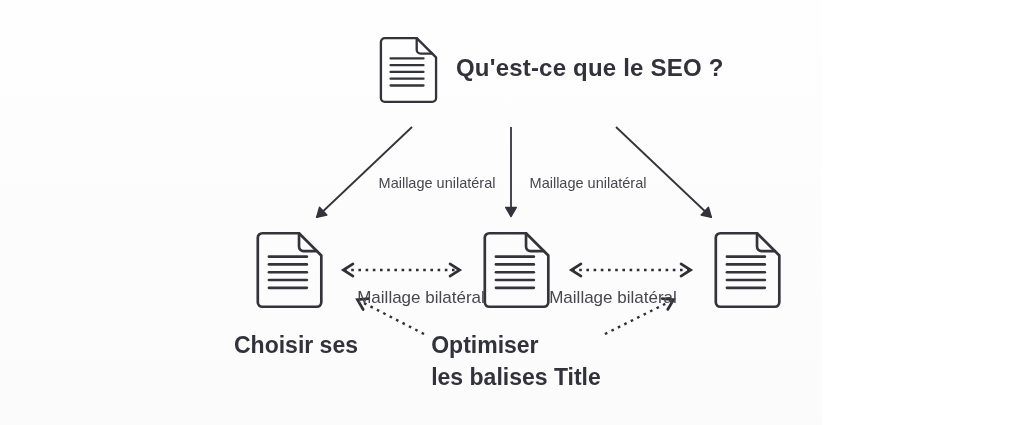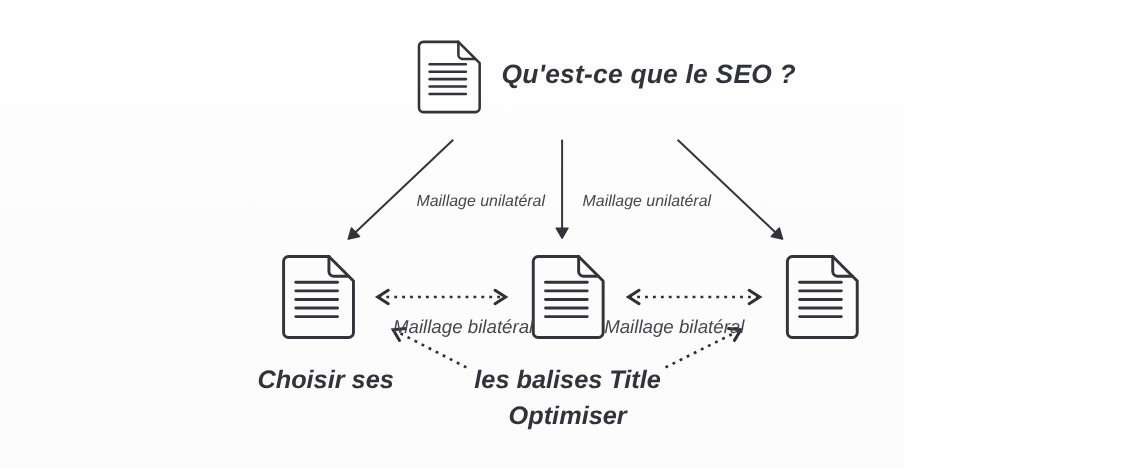--- a/index.html
+++ b/index.html
@@ -7,21 +7,20 @@
     font-family: "Liberation Sans", "DejaVu Sans", sans-serif;
     background: #ffffff;
   }
   .canvas {
     position: relative;
     width: 822px;
     height: 425px;
     overflow: hidden;
     background: linear-gradient(#fefefe, #fbfbfb);
     color: #32323a;
-    font-style: italic;
   }
   .abs { position: absolute; }
   .doc-icon { display: block; }
   .arrows-layer {
     position: absolute;
     left: 0; top: 0;
     width: 1024px; height: 425px;
     pointer-events: none;
   }
   .root-title {
@@ -39,21 +38,21 @@
     transform: translateX(-50%);
     white-space: nowrap;
     color: #47474e;
     font-weight: 400;
   }
   .edge-label.unilateral { font-size: 14.5px; }
   .edge-label.bilateral { font-size: 17px; }
   .node-label {
     position: absolute;
     transform: translateX(-50%);
-    text-align: center;
+    text-align: left;
     font-size: 23px;
     font-weight: 700;
     line-height: 32px;
     color: #32323a;
     white-space: nowrap;
   }
 </style>
 </head>
 <body>
 
@@ -115,17 +114,17 @@
       <use href="#doc-icon"></use>
     </svg>
 
   <div class="edge-label bilateral" style="left:421px; top:288px;">Maillage bilatéral</div>
   <div class="edge-label bilateral" style="left:613px; top:288px;">Maillage bilatéral</div>
 
   <div class="node-label" style="left:296px; top:329px;">
     <div>Choisir ses</div>
   </div>
   <div class="node-label" style="left:516px; top:329px;">
+    <div>Optimiser</div>
     <div>les balises Title</div>
-    <div>Optimiser</div>
   </div>
 
 </div>
 
 </body></html>

